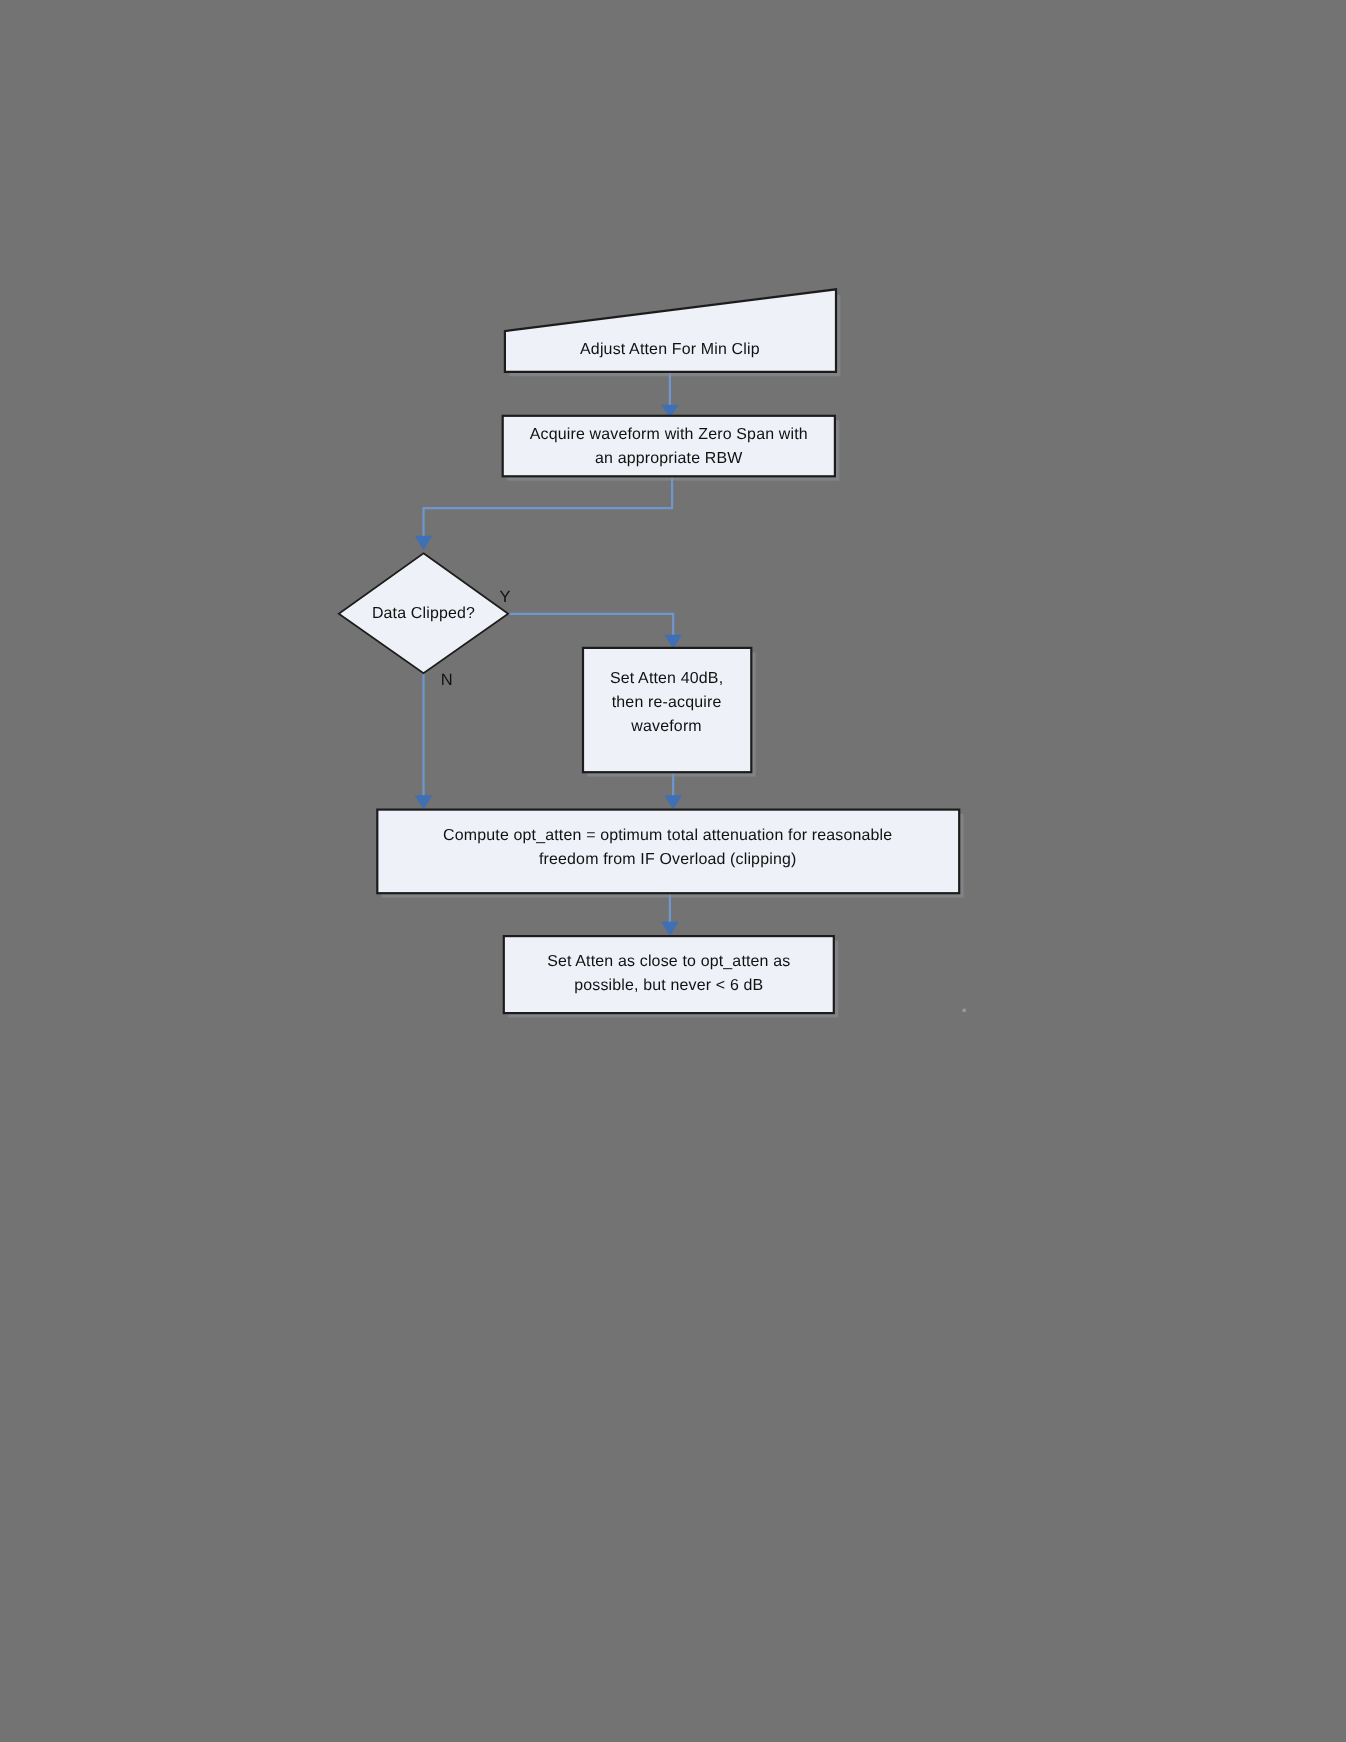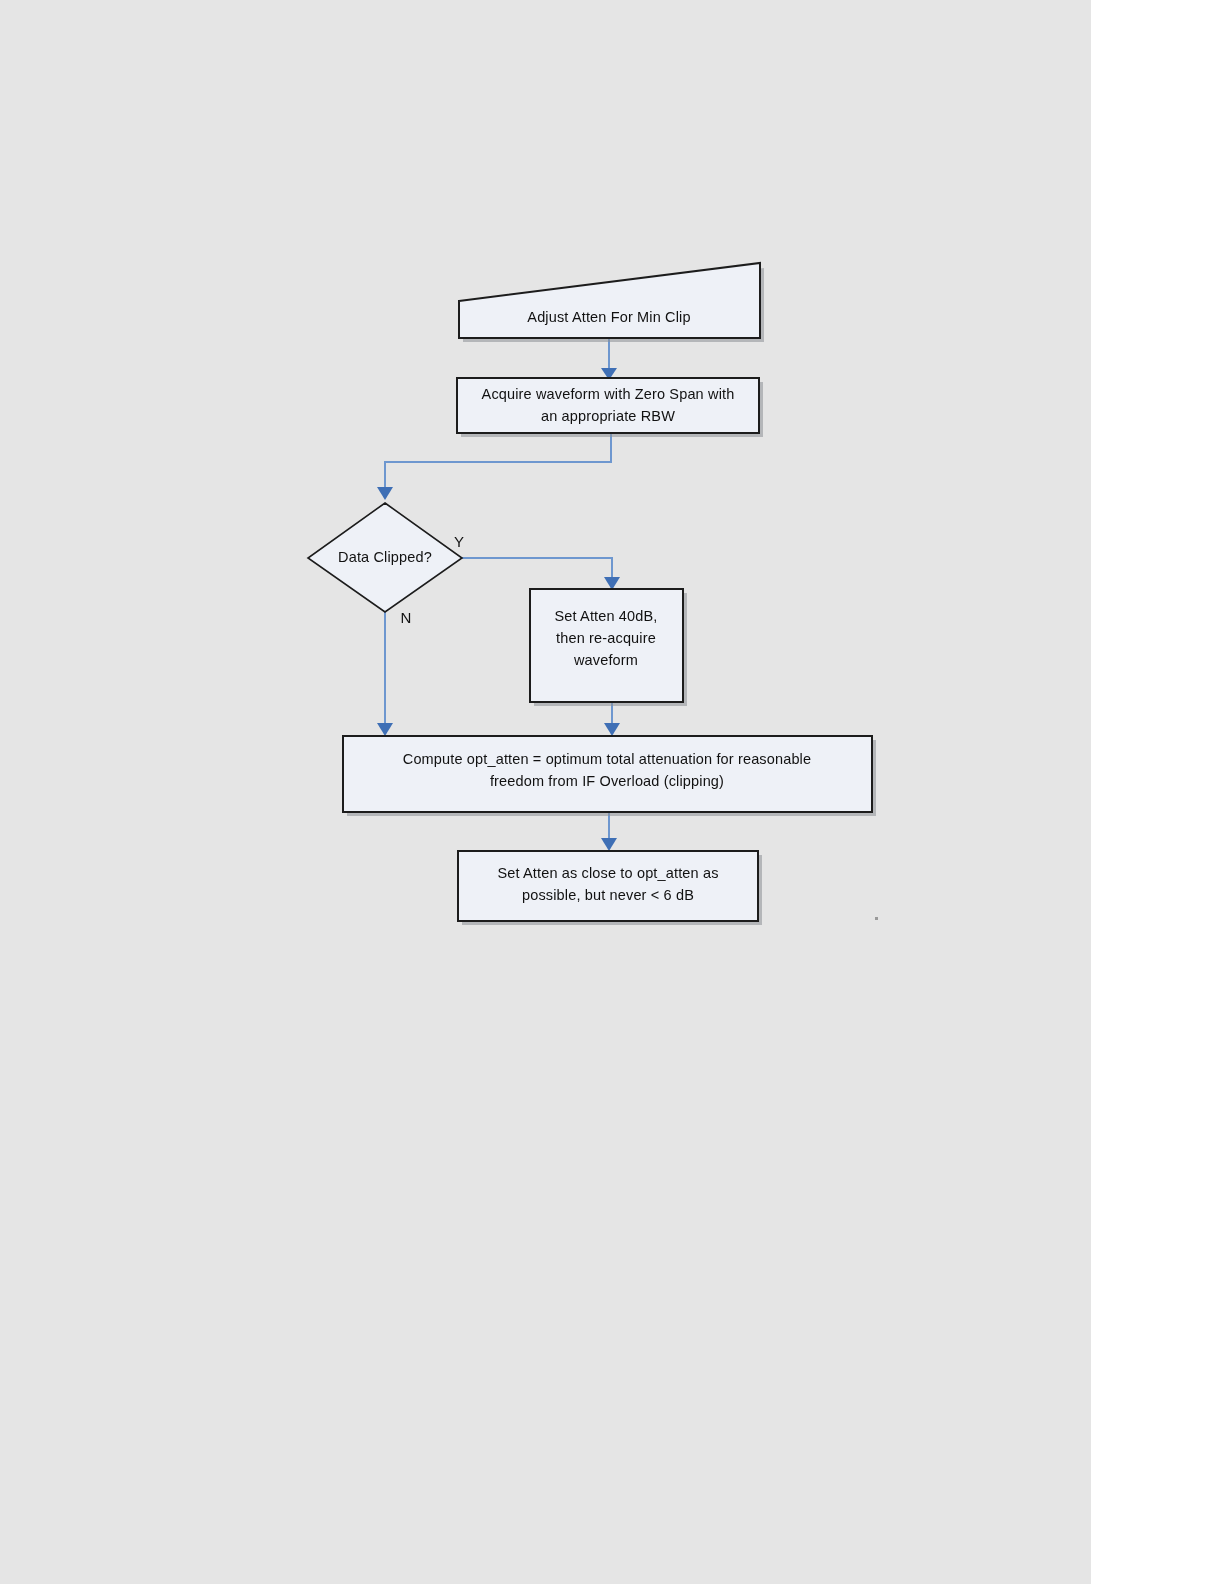--- a/index.html
+++ b/index.html
@@ -6,23 +6,23 @@
   html, body {
     margin: 0;
     padding: 0;
     background: #ffffff;
   }
   body {
     font-family: "Liberation Sans", sans-serif;
   }
   #page {
     position: relative;
-    width: 1091px;
+    width: 1224px;
     height: 1584px;
-    background: #e5e5e5;
+    background: #737373;
     overflow: hidden;
   }
   #flow-svg {
     position: absolute;
     left: 0;
     top: 0;
     width: 1224px;
     height: 1584px;
   }
   .node-text {

